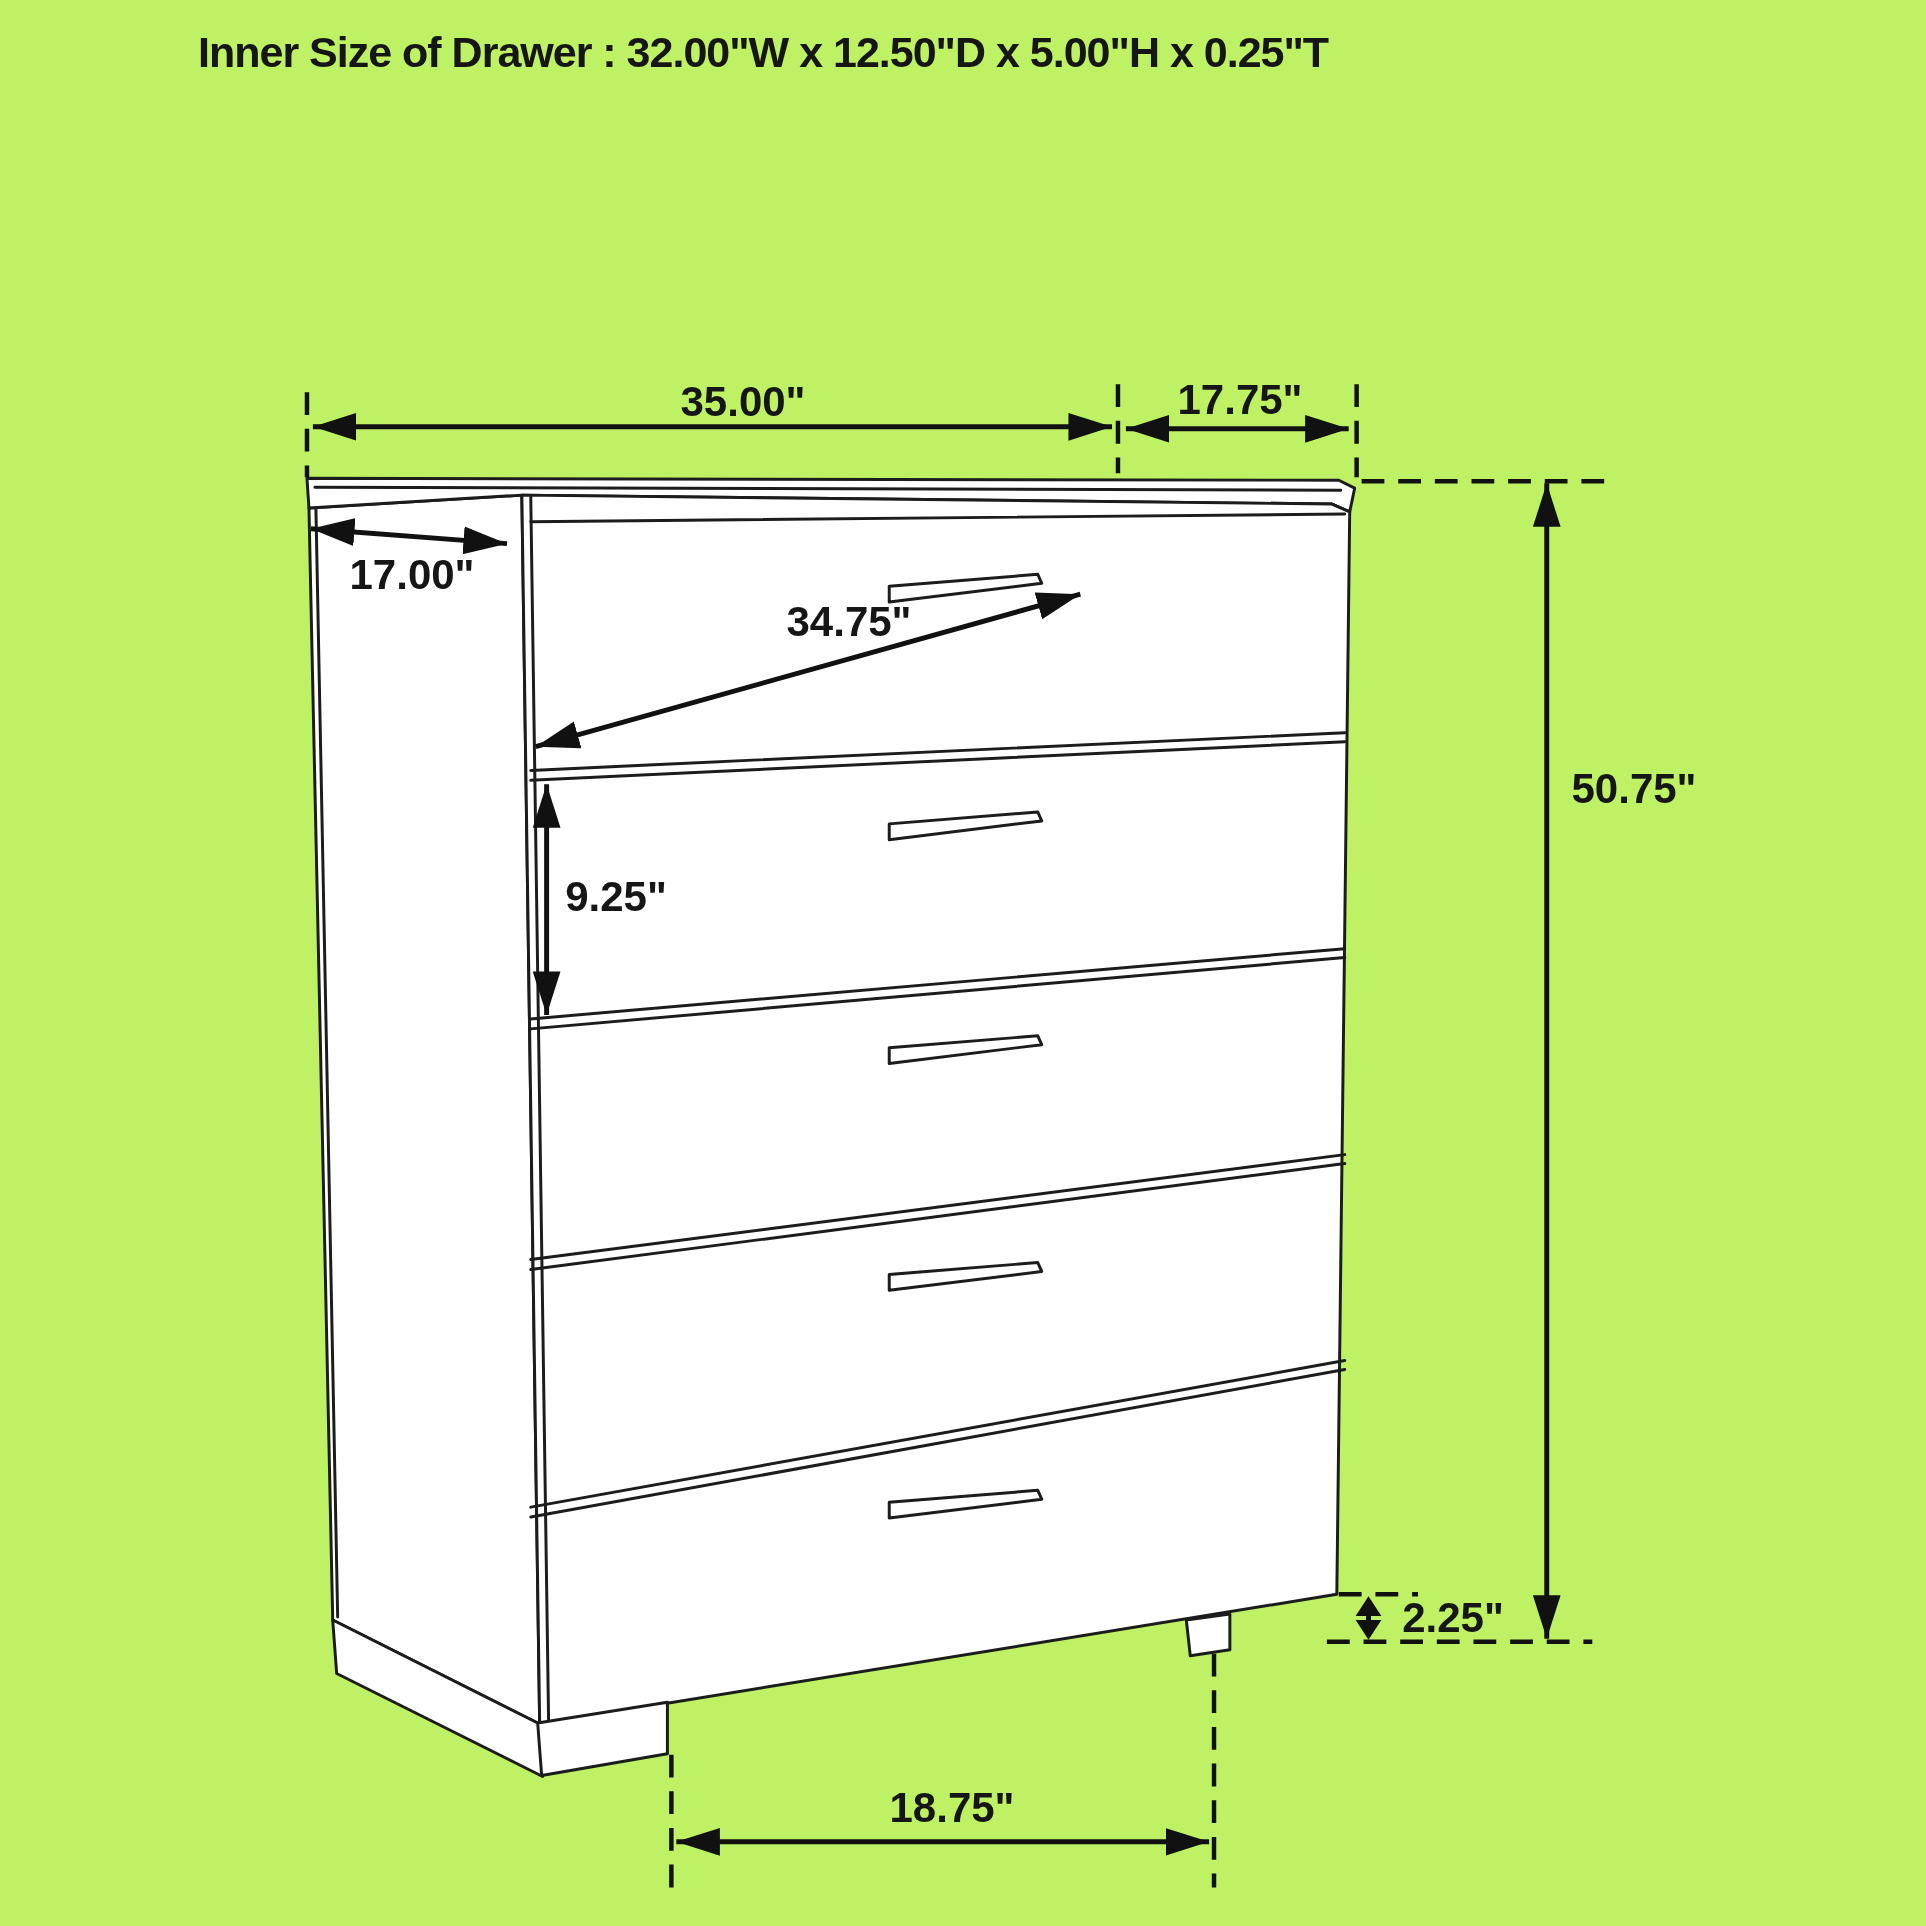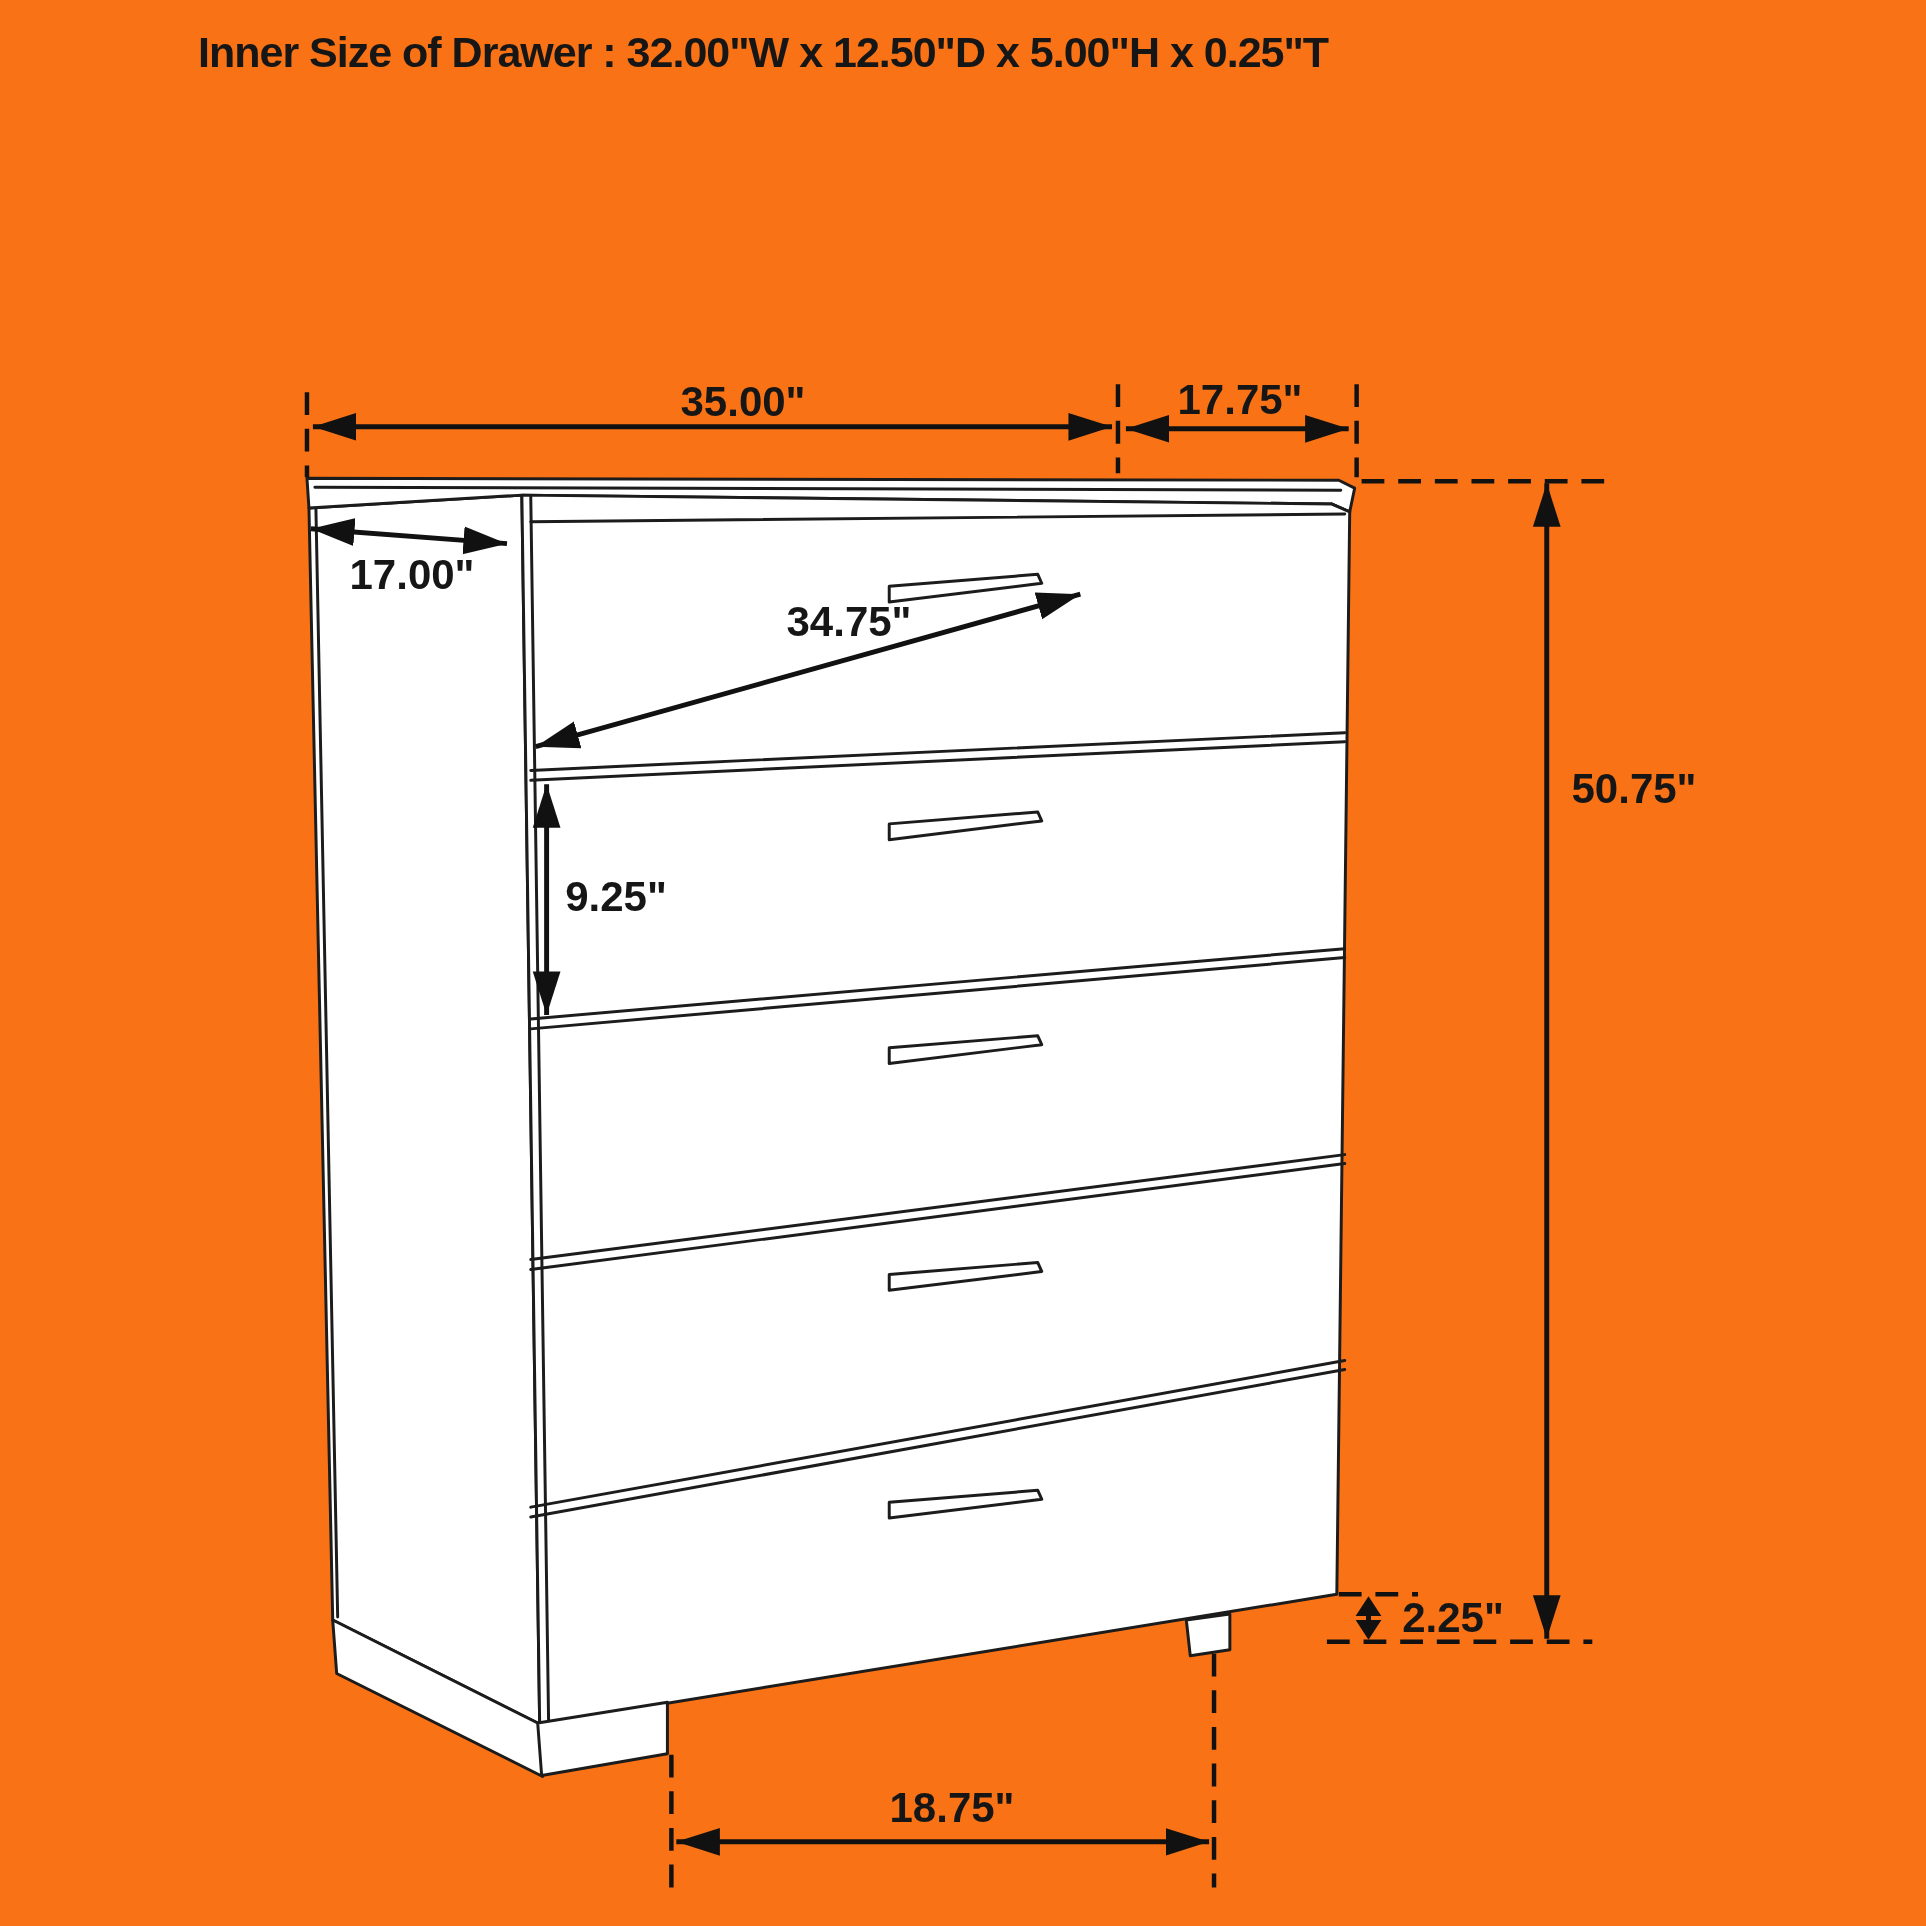--- a/index.html
+++ b/index.html
@@ -5,21 +5,21 @@
   html, body {
     margin: 0;
     padding: 0;
     background: #ffffff;
     font-family: "Liberation Sans", sans-serif;
   }
   .canvas {
     position: relative;
     width: 1927px;
     height: 1927px;
-    background: #f97316;
+    background: #bef264;
     overflow: hidden;
   }
   svg.artwork {
     position: absolute;
     left: 0;
     top: 0;
     width: 1927px;
     height: 1927px;
   }
   .draw {

